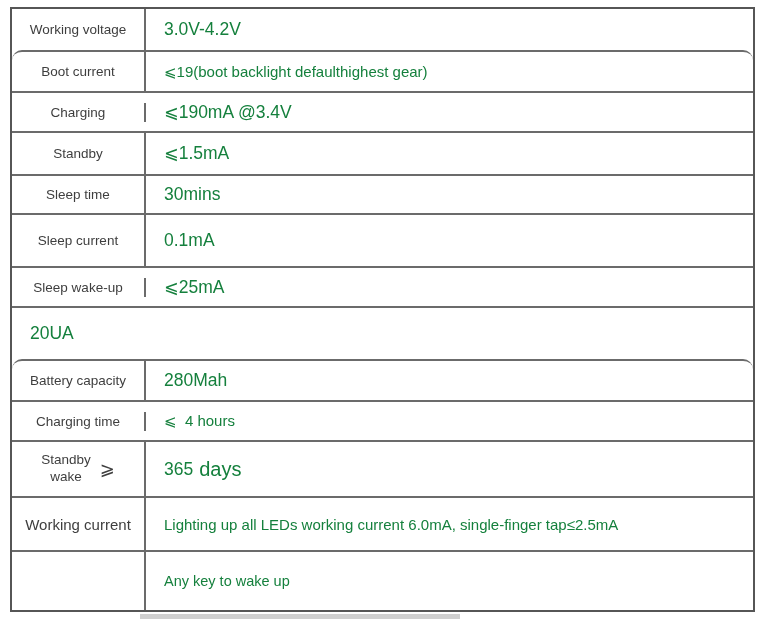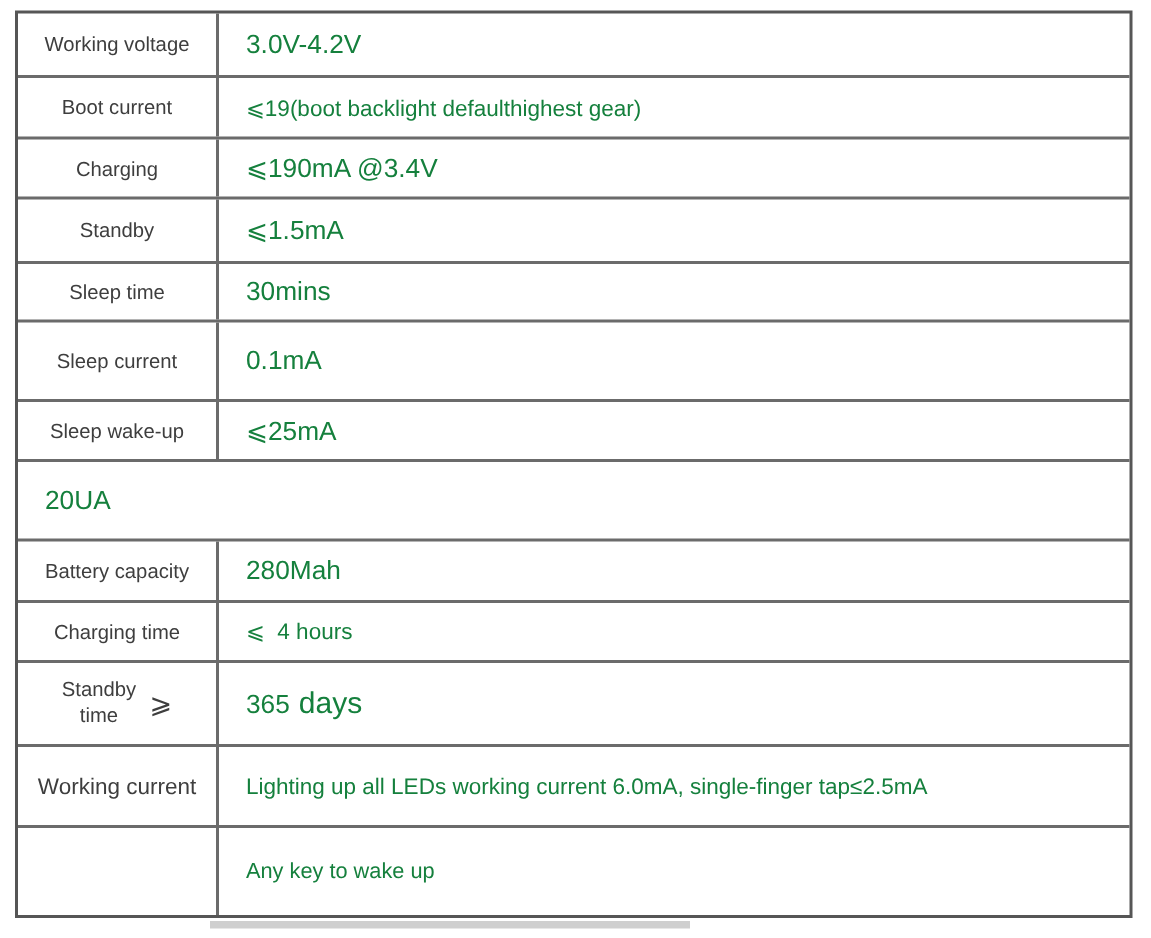--- a/index.html
+++ b/index.html
@@ -44,22 +44,22 @@
   .value-cell {
     flex: 1;
     display: flex;
     align-items: center;
     padding-left: 18px;
     color: #15803d;
     box-sizing: border-box;
     white-space: pre-wrap;
   }
   
-  .h43 { height: 41px; }
-  .h42 { height: 40px; }
+  .h43 { height: 41px; border-radius: 10px; }
+  .h42 { height: 40px; align-items: center; }
   .h45 { height: 43px; }
   .h41 { height: 39px; }
   .h44 { height: 53px; }
   .h58 { height: 56px; }
   .h56 { height: 54px; }
   .h62 { height: 60px; }
 
   .v-lg { font-size: 17.5px; }
   .v-md { font-size: 15px; }
   .v-sm { font-size: 14.5px; }
@@ -140,21 +140,21 @@
 
     <div class="row h42">
       <div class="label-cell">Charging time</div>
       <div class="value-cell v-md">⩽ &nbsp;4 hours</div>
     </div>
 
     <div class="row h58">
       <div class="label-cell">
         <span class="stack">
           <span>Standby</span>
-          <span>time</span>
+          <span>wake</span>
         </span>
         <span class="geq-symbol">⩾</span>
       </div>
       <div class="value-cell">
         <span class="v-lg">365</span>
         <span class="value-suffix">days</span>
       </div>
     </div>
 
     <div class="row h56">

